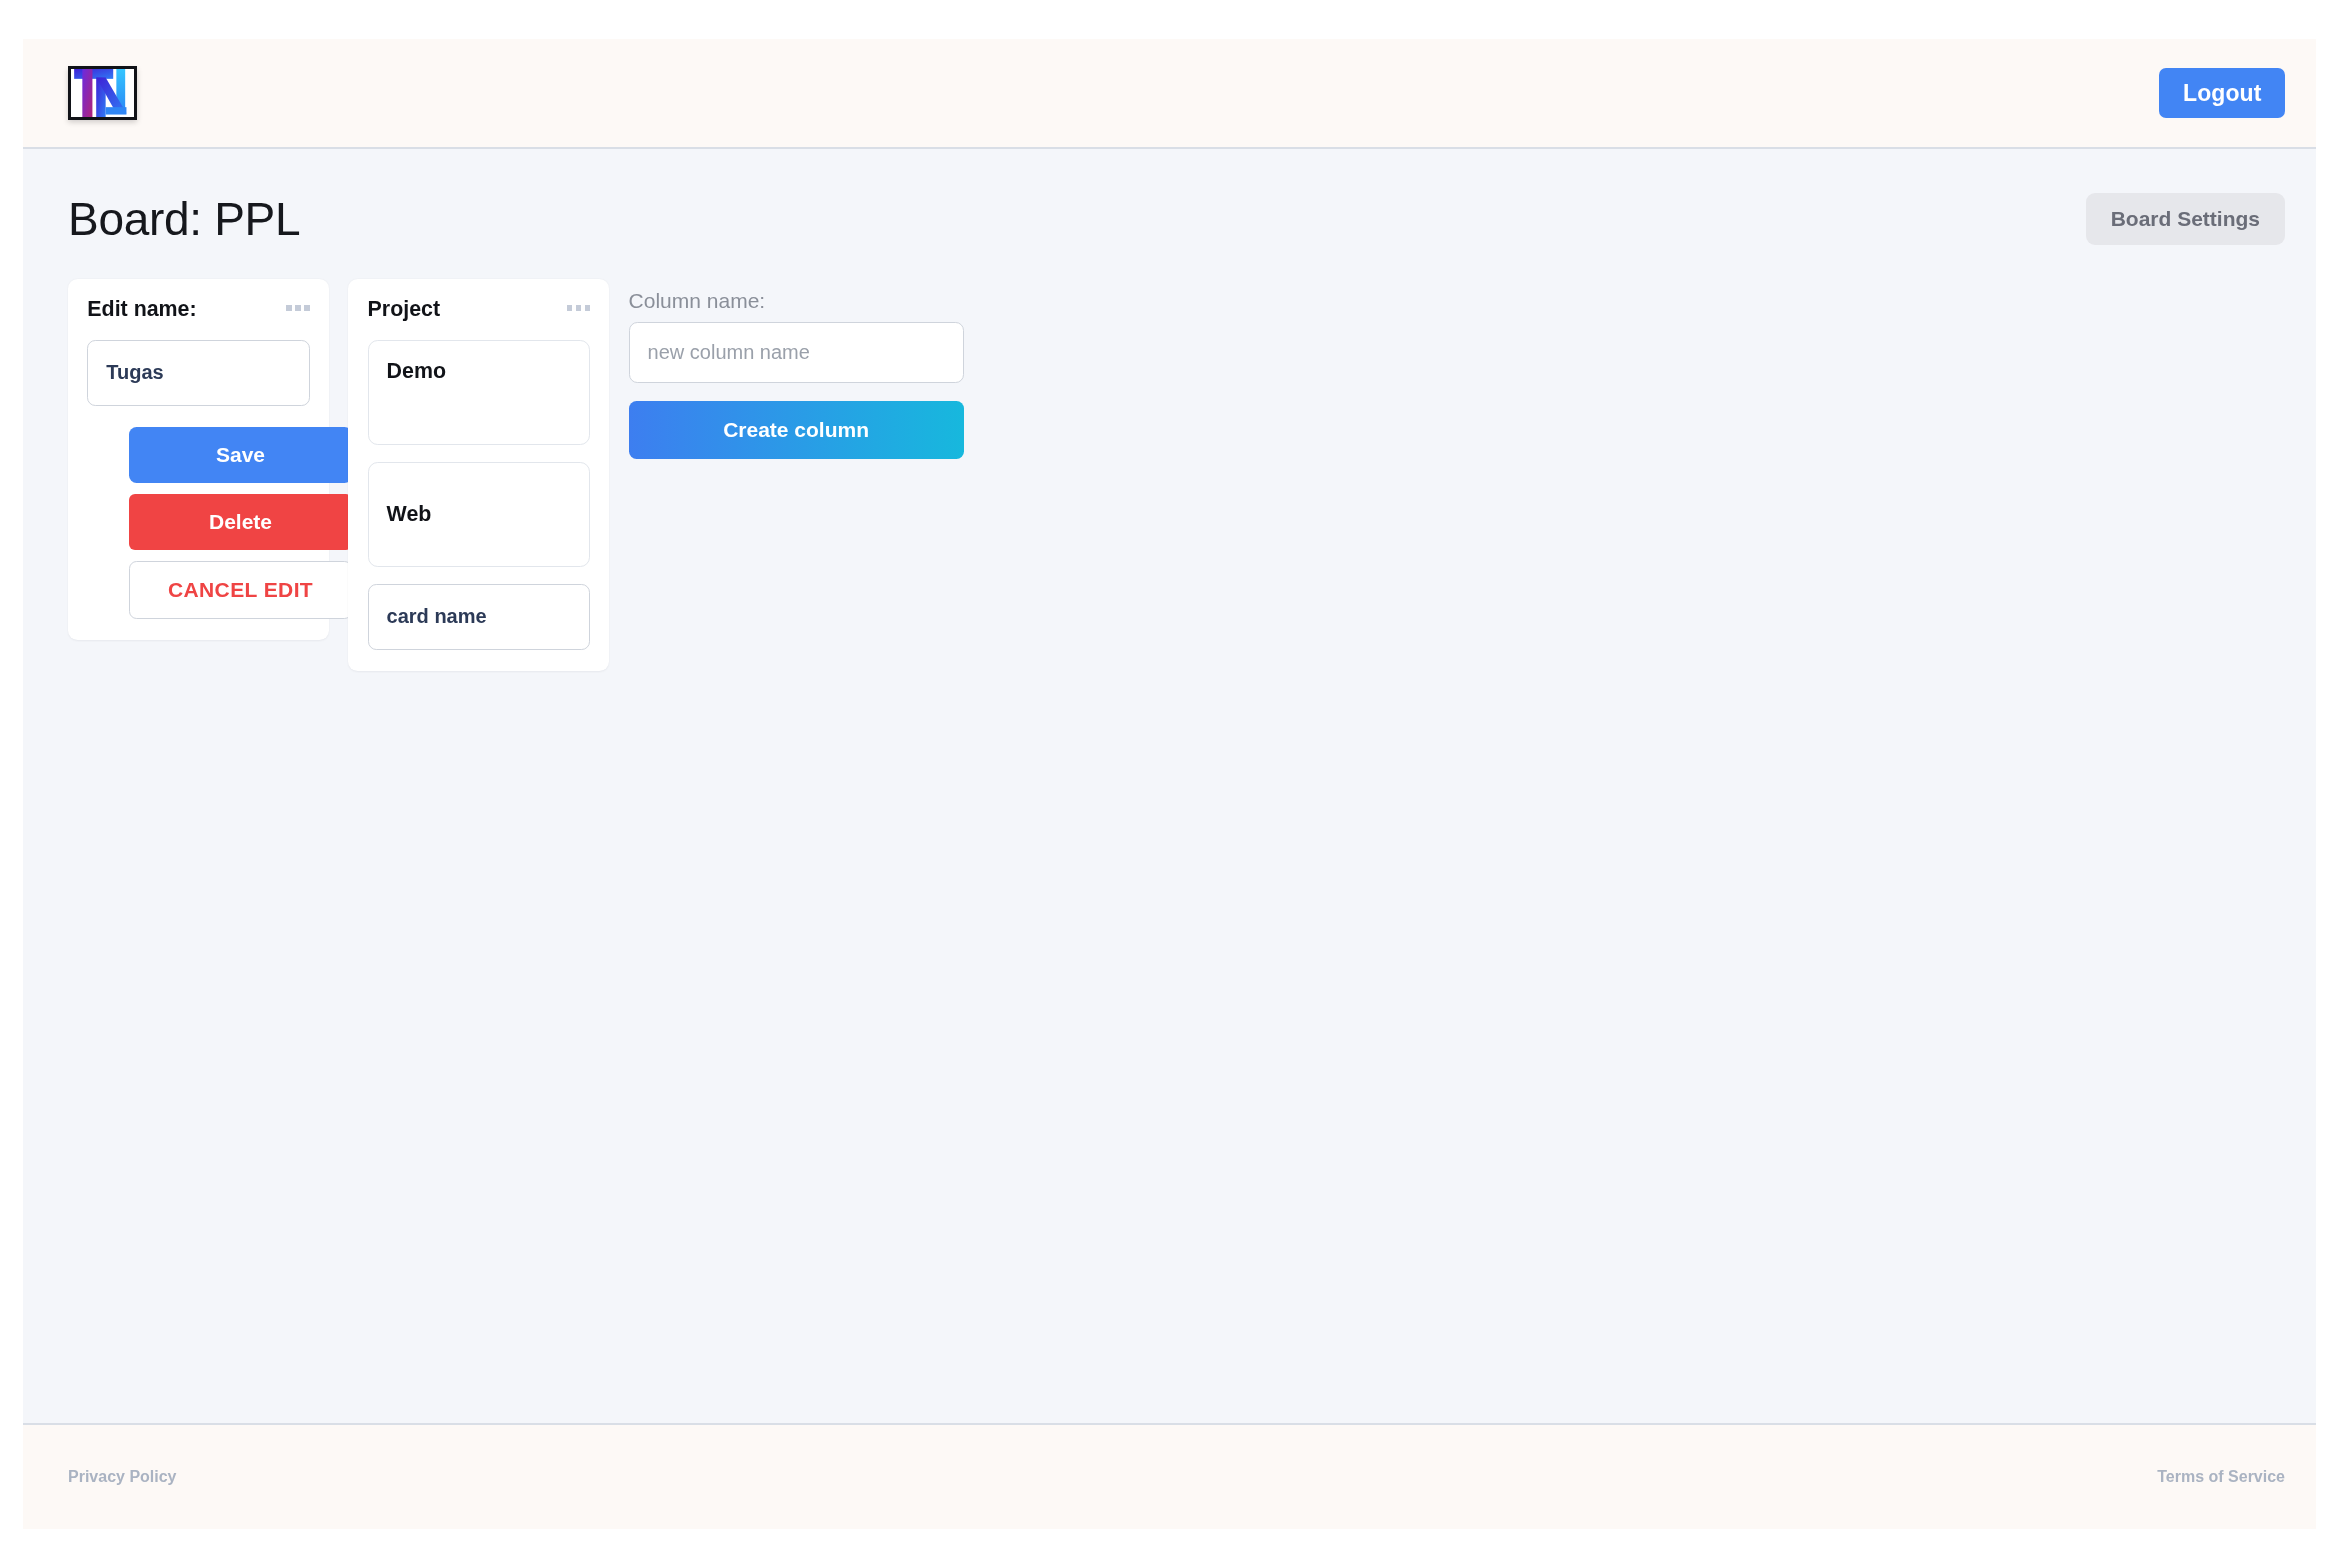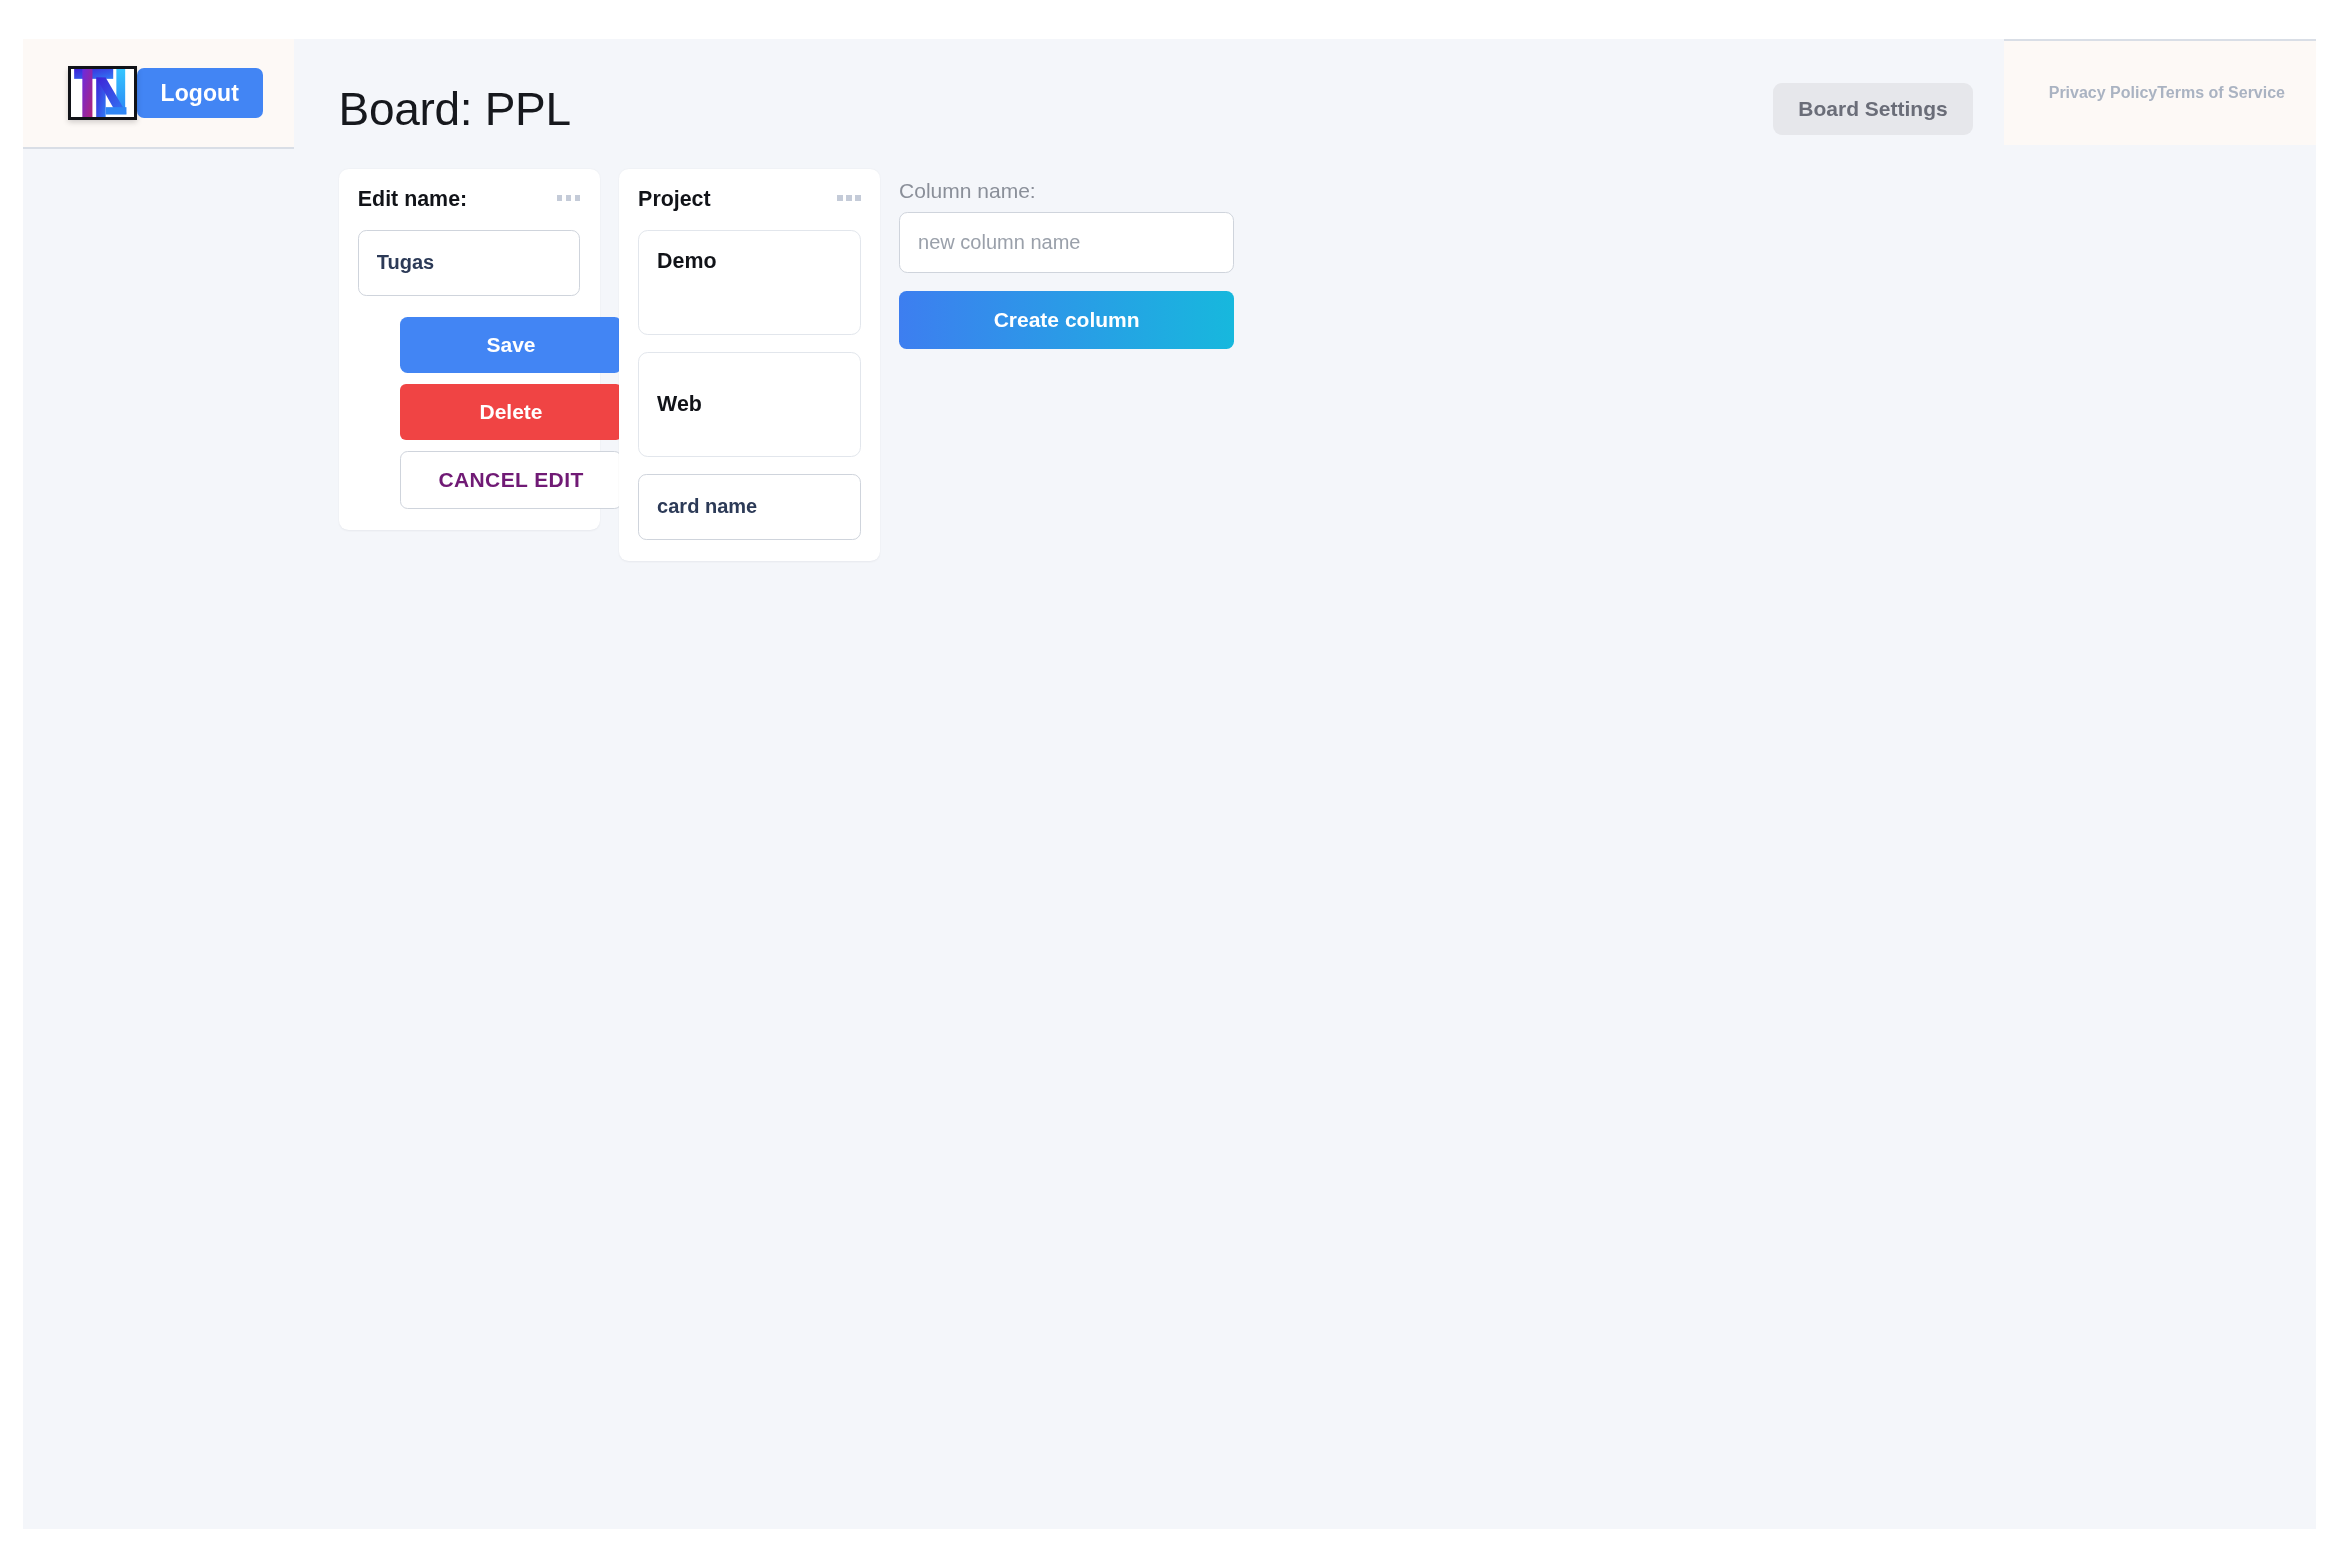--- a/index.html
+++ b/index.html
@@ -13,21 +13,21 @@
   * { box-sizing: border-box; }
 
   .app-frame {
     position: absolute;
     left: 23px;
     top: 39px;
     width: 2293px;
     height: 1490px;
     background: #f4f6fa;
     display: flex;
-    flex-direction: row;
+    flex-direction: column;
     font-family: "Liberation Sans", sans-serif;
   }
 
   
   .header {
     height: 110px;
     background: #fdf9f6;
     border-bottom: 2.1px solid #d9dee6;
     display: flex;
     align-items: center;
@@ -159,21 +159,21 @@
     padding: 16px 0;
     cursor: pointer;
     margin-bottom: 11px;
     text-align: center;
     margin-left: 42px;
   }
   .btn-save { background: #4285f4; }
   .btn-delete { background: #f04444; border-radius: 6px; }
   .btn-cancel {
     background: #ffffff;
-    color: #701a75;
+    color: #ef4444;
     border: 1.4px solid #cfd4dc;
     letter-spacing: 0.4px;
     margin-bottom: 0;
   }
 
   
   .task-card {
     border: 1.4px solid #e2e6ec;
     border-radius: 9.7px;
     background: #ffffff;

